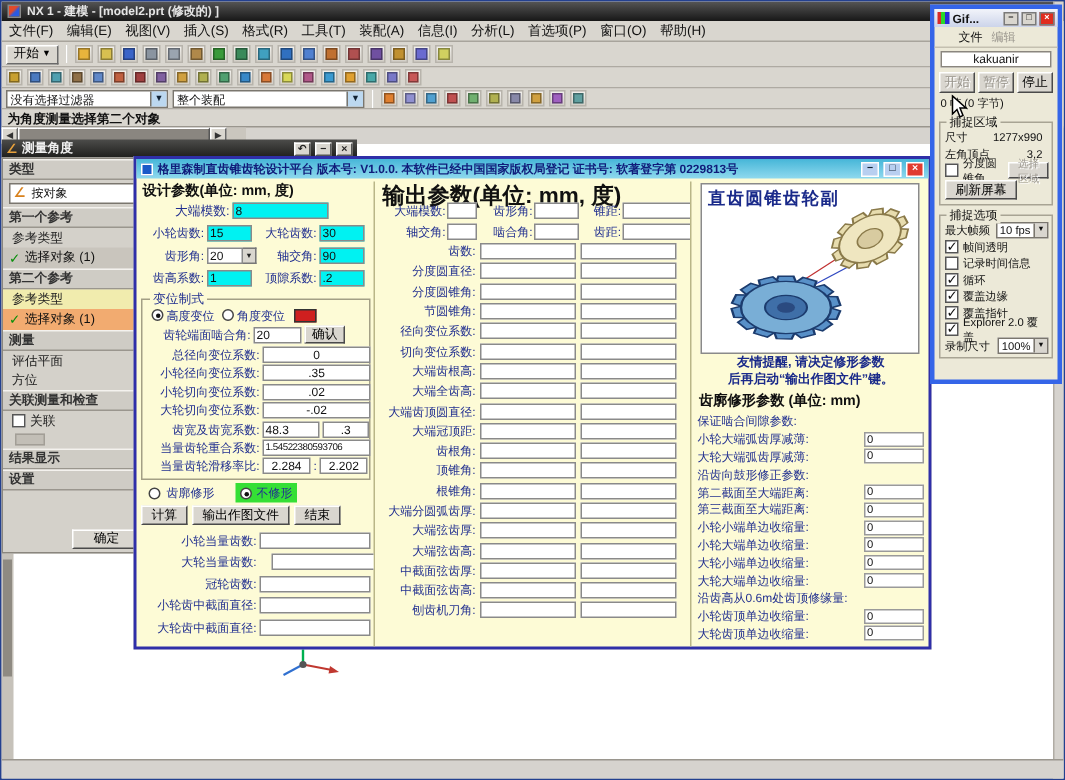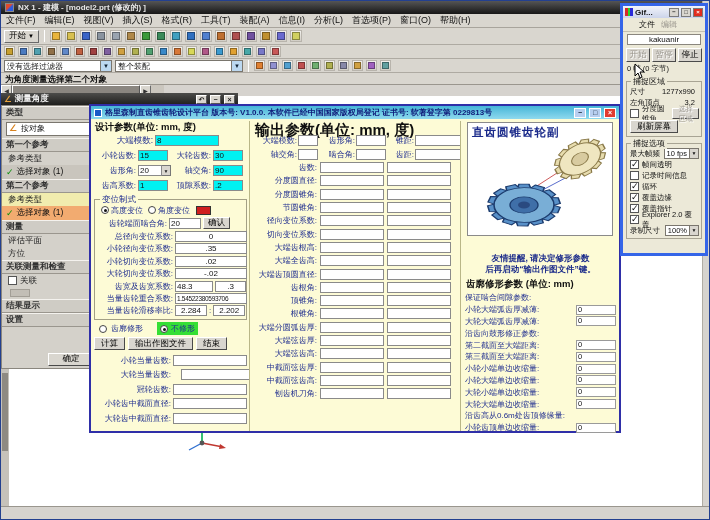--- a/index.html
+++ b/index.html
@@ -89,21 +89,21 @@
   .rad{width:8px;height:8px;border:1px solid #444;border-radius:50%;background:#fff;position:relative;flex:none}
   .rad.on::after{content:"";position:absolute;left:2px;top:2px;width:3px;height:3px;border-radius:50%;background:#111}
   .redswatch{width:15px;height:9px;background:#cf1f1f;border:1px solid #333;margin-left:4px}
   .hlgreen{background:#35df35;display:flex;align-items:center;gap:3px;padding:1px 3px}
   .btnrow{display:flex;gap:3px;padding:2px 0 0 3px;height:18px}
   .orow{display:flex;align-items:center;height:13.3px;gap:3px}
   .rrow{display:flex;align-items:center;height:11.8px;gap:2px;padding-left:3px}
   .rfld{background:#fff;border:1px solid #9a9a9a;height:10px;width:40px;font-size:7.5px;line-height:8px;color:#111;padding:0 1px}
   .imgframe{position:relative;margin:3px 4px 0 5px;width:146px;height:114px;background:#fff;border:1px solid #8a8a8a}
   .imgtitle{position:absolute;left:4px;top:2px;color:#1a2a8a;font-weight:bold;font-size:11.5px;letter-spacing:1px}
-  .reminder{color:#1a2a8a;font-weight:bold;font-size:8.5px;text-align:center;line-height:11px;margin-top:17px}
+  .reminder{color:#1a2a8a;font-weight:bold;font-size:8.5px;text-align:center;line-height:11px;margin-top:0}
   .rhdr{color:#101010;font-weight:bold;font-size:9.5px;padding:3px 0 1px 4px}
   
   .gif{left:619px;top:2px;width:88px;height:253px;border:3px solid #3565e8;background:#ece9d8;font-size:8px}
   .giftitle{height:12px;background:linear-gradient(#f2f4fa,#ccd4ea);display:flex;align-items:center;gap:2px;
     padding:0 2px;font-weight:bold;font-size:8px}
   .giftitle .sp{flex:1}
   .gifico{width:8px;height:8px;background:linear-gradient(90deg,#d82a2a 33%,#2ad82a 33% 66%,#2a2ad8 66%)}
   .gwb{width:10px;height:9px;border:1px solid #7a7a7a;background:#d9d6cf;font-size:6px;line-height:7px;text-align:center}
   .gwb.close{background:#e02c1e;color:#fff;font-weight:bold}
   .gifmenu{display:flex;gap:6px;padding:1px 16px;border-bottom:1px solid #c4c0b0}
@@ -595,20 +595,25 @@
               <span class="fld" style="width:64px"></span>
               <span class="fld" style="width:64px"></span>
             </div>
 
             <div class="orow" style="font-size:8px">
               <span class="lb" style="width:66px">大端齿顶圆直径:</span>
               <span class="fld" style="width:64px"></span>
               <span class="fld" style="width:64px"></span>
             </div>
 
+            <div class="orow" style="font-size:8px">
+              <span class="lb" style="width:66px">大端冠顶距:</span>
+              <span class="fld" style="width:64px"></span>
+              <span class="fld" style="width:64px"></span>
+            </div>
 
             <div class="orow" style="font-size:8px">
               <span class="lb" style="width:66px">齿根角:</span>
               <span class="fld" style="width:64px"></span>
               <span class="fld" style="width:64px"></span>
             </div>
 
             <div class="orow" style="font-size:8px">
               <span class="lb" style="width:66px">顶锥角:</span>
               <span class="fld" style="width:64px"></span>

